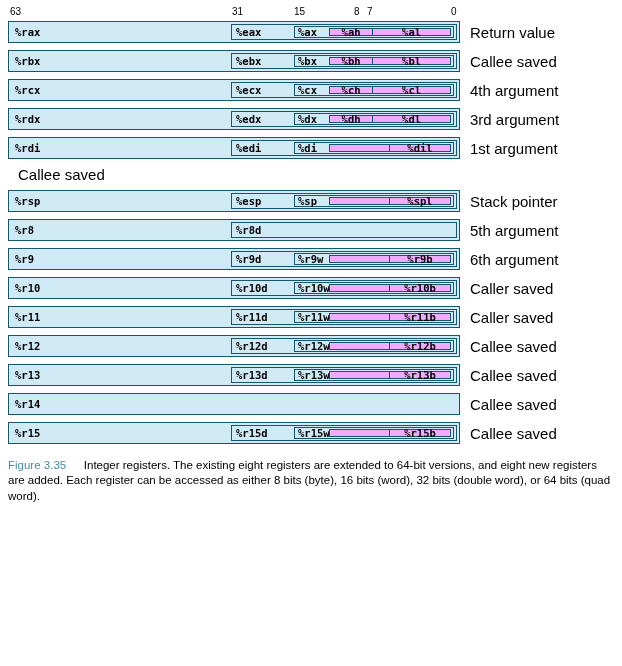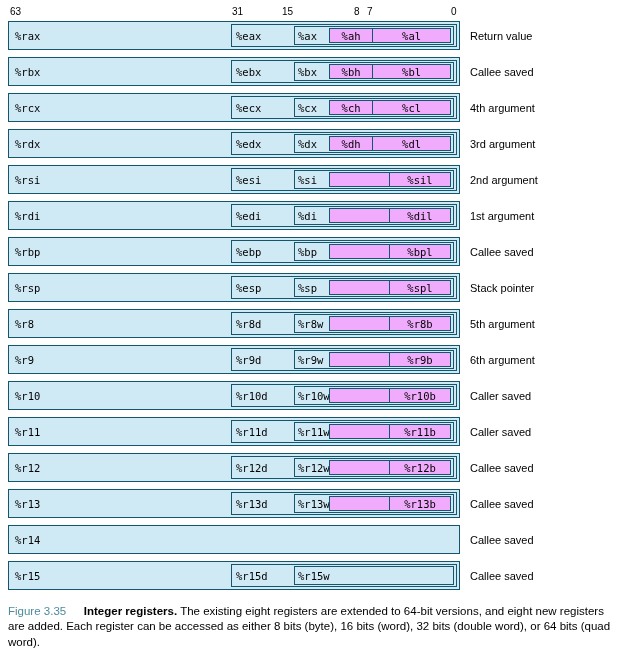--- a/index.html
+++ b/index.html
@@ -13,33 +13,34 @@
   }
   .ruler {
     position: relative;
     height: 15px;
     width: 452px;
     font-size: 10px;
   }
   .ruler span { position: absolute; top: 0; }
   .b63 { left: 2px; }
   .b31 { left: 224px; }
-  .b15 { left: 274px; }
+  .b15 { left: 286px; }
   .b8  { left: 346px; }
   .b7  { left: 359px; }
   .b0  { left: 443px; }
 
   .rowwrap { display: flex; align-items: center; margin-bottom: 7px; }
   .row {
     position: relative;
     width: 452px;
-    height: 29px;
+    height: 22px;
     background: var(--fill, #cfe9f5);
     border: 1.5px solid var(--bc, #14566b);
     flex: 0 0 auto;
+    font-weight: bold;
   }
   .mono { font-family: "DejaVu Sans Mono", monospace; font-size: 10.5px; }
   .l64 { position: absolute; left: 6px; top: 50%; transform: translateY(-50%); white-space: nowrap; }
   .reg32 {
     position: absolute; left: 222px; right: 2px; top: 2px; bottom: 2px;
     border: 1px solid var(--bc, #14566b);
   }
   .l32 { position: absolute; left: 4px; top: 50%; transform: translateY(-50%); white-space: nowrap; }
   .reg16 {
     position: absolute; left: 62px; right: 2px; top: 1px; bottom: 1px;
@@ -57,25 +58,25 @@
     border-right: 1px solid var(--bc, #14566b);
     display: flex; align-items: center; justify-content: center;
     white-space: nowrap;
   }
   .row.nosplit .hi { width: 50%; }
   .lo {
     flex: 1;
     display: flex; align-items: center; justify-content: center;
     white-space: nowrap;
   }
-  .note { margin-left: 10px; font-size: 11px; white-space: nowrap; }
+  .note { margin-left: 10px; font-size: 15px; white-space: nowrap; }
 
   .caption { margin-top: 14px; width: 604px; font-size: 11.5px; line-height: 1.33; }
   .fig-label { color: var(--figcolor, #4d8a9c); }
-  .fig-title { font-weight: bold; padding-left: 8px; }
+  .fig-title { font-weight: normal; padding-left: 8px; }
 </style>
 </head>
 <body>
 
 <div>
 
   <div class="ruler">
     <span class="b63">63</span>
     <span class="b31">31</span>
     <span class="b15">15</span>
@@ -160,76 +161,39 @@
                 <span>%dl</span>
               </div>
             </div>
           </div>
         </div>
       </div>
       <span class="note">3rd argument</span>
     </div>
       <div class="rowwrap">
       <div class="row nosplit">
-        <span class="l64 mono">%rsi</span>
-        <div class="reg32">
-          <span class="l32 mono">%esi</span>
-          <div class="reg16">
-            <span class="l16 mono">%si</span>
-            <div class="bytes">
-              <div class="hi mono">
-                <span></span>
-              </div>
-              <div class="lo mono">
-                <span>%sil</span>
-              </div>
-            </div>
-          </div>
-        </div>
-      </div>
-      <span class="note">2nd argument</span>
-    </div>
-      <div class="rowwrap">
-      <div class="row nosplit">
         <span class="l64 mono">%rdi</span>
         <div class="reg32">
           <span class="l32 mono">%edi</span>
           <div class="reg16">
             <span class="l16 mono">%di</span>
             <div class="bytes">
               <div class="hi mono">
                 <span></span>
               </div>
               <div class="lo mono">
                 <span>%dil</span>
               </div>
             </div>
           </div>
         </div>
       </div>
       <span class="note">1st argument</span>
     </div>
       <div class="rowwrap">
-      <div class="row nosplit">
-        <span class="l64 mono">%rbp</span>
-        <div class="reg32">
-          <span class="l32 mono">%ebp</span>
-          <div class="reg16">
-            <span class="l16 mono">%bp</span>
-            <div class="bytes">
-              <div class="hi mono">
-                <span></span>
-              </div>
-              <div class="lo mono">
-                <span>%bpl</span>
-              </div>
-            </div>
-          </div>
-        </div>
-      </div>
       <span class="note">Callee saved</span>
     </div>
       <div class="rowwrap">
       <div class="row nosplit">
         <span class="l64 mono">%rsp</span>
         <div class="reg32">
           <span class="l32 mono">%esp</span>
           <div class="reg16">
             <span class="l16 mono">%sp</span>
             <div class="bytes">
@@ -243,31 +207,20 @@
           </div>
         </div>
       </div>
       <span class="note">Stack pointer</span>
     </div>
       <div class="rowwrap">
       <div class="row nosplit">
         <span class="l64 mono">%r8</span>
         <div class="reg32">
           <span class="l32 mono">%r8d</span>
-          <div class="reg16">
-            <span class="l16 mono">%r8w</span>
-            <div class="bytes">
-              <div class="hi mono">
-                <span></span>
-              </div>
-              <div class="lo mono">
-                <span>%r8b</span>
-              </div>
-            </div>
-          </div>
         </div>
       </div>
       <span class="note">5th argument</span>
     </div>
       <div class="rowwrap">
       <div class="row nosplit">
         <span class="l64 mono">%r9</span>
         <div class="reg32">
           <span class="l32 mono">%r9d</span>
           <div class="reg16">
@@ -371,20 +324,28 @@
       </div>
       <span class="note">Callee saved</span>
     </div>
       <div class="rowwrap">
       <div class="row nosplit">
         <span class="l64 mono">%r15</span>
         <div class="reg32">
           <span class="l32 mono">%r15d</span>
           <div class="reg16">
             <span class="l16 mono">%r15w</span>
+            <div class="bytes">
+              <div class="hi mono">
+                <span></span>
+              </div>
+              <div class="lo mono">
+                <span>%r15b</span>
+              </div>
+            </div>
           </div>
         </div>
       </div>
       <span class="note">Callee saved</span>
     </div>
     </div>
 
   <p class="caption">
     <span class="fig-label">Figure 3.35</span>
     <span>&nbsp;</span>

